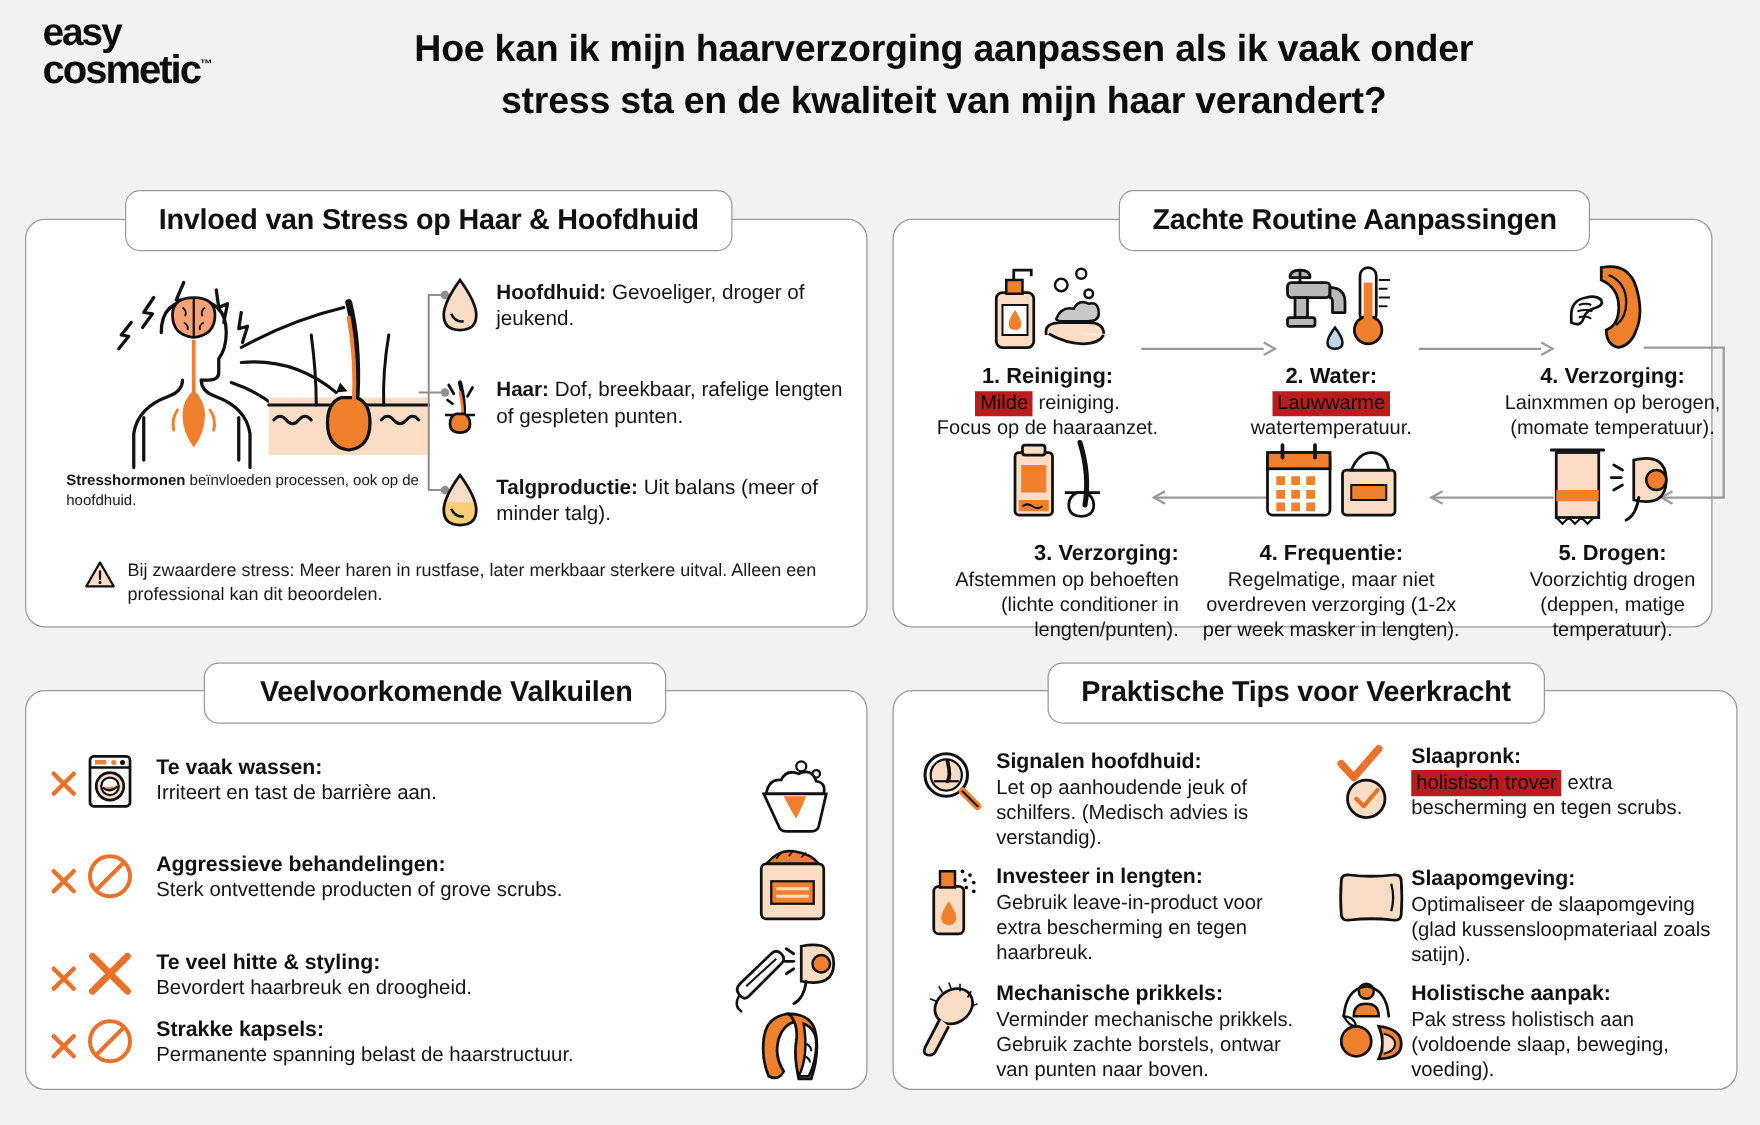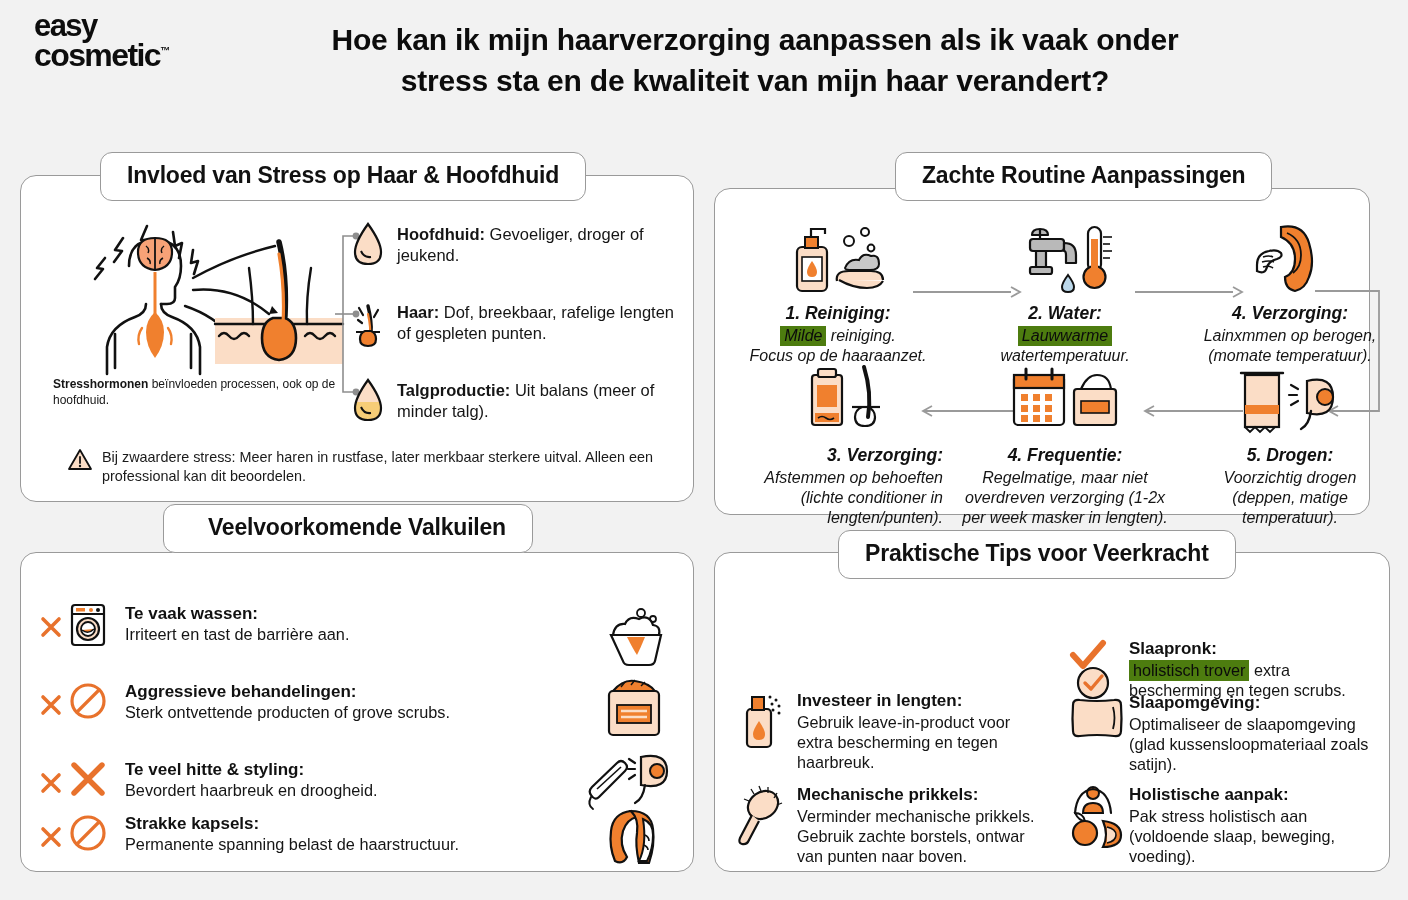--- a/index.html
+++ b/index.html
@@ -34,24 +34,24 @@
   .panel-title {
     position: absolute; background: #ffffff;
     border: 1.4px solid #9a9a9a; border-radius: 12px;
     font-size: 23px; font-weight: 700; color: #111;
     padding: 9px 26px 11px; white-space: nowrap; z-index: 5;
     letter-spacing: -0.2px;
   }
 
   #panel-stress { left: 20px; top: 175px; width: 674px; height: 327px; }
   #title-stress { left: 100px; top: 152px; }
-  #panel-routine { left: 714px; top: 188px; width: 656px; height: 327px; font-style: italic; }
+  #panel-routine { left: 714px; top: 175px; width: 656px; height: 327px; }
   #title-routine { left: 855px; top: 152px; margin-left: 40px; }
   #panel-pitfalls { left: 20px; top: 552px; width: 674px; height: 320px; }
-  #title-pitfalls { left: 163px; top: 504px; padding-left: 44px; }
+  #title-pitfalls { left: 163px; top: 530px; padding-left: 44px; }
   #panel-tips { left: 714px; top: 552px; width: 676px; height: 320px; }
   #title-tips { left: 838px; top: 530px; }
 
   
   .p1-art { position: absolute; left: 22px; top: 30px; width: 300px; height: 170px; }
   .p1-caption {
     position: absolute; left: 32px; top: 200px; width: 290px;
     font-size: 12px; line-height: 1.35; color: #151515;
   }
   .p1-caption b { font-weight: 700; }
@@ -68,21 +68,21 @@
     position: absolute; left: 46px; top: 272px; width: 600px;
     display: flex; align-items: flex-start; gap: 9px;
   }
   .p1-note .tx { font-size: 14.4px; line-height: 1.32; color: #1a1a1a; }
 
   
   .step { position: absolute; width: 210px; text-align: center; }
   .step .icon-wrap { height: 78px; display: flex; align-items: flex-end; justify-content: center; }
   .step .st-title { font-size: 17.5px; font-weight: 700; color: #111; margin-top: 8px; }
   .step .st-body { font-size: 16px; line-height: 1.25; color: #151515; margin-top: 2px; }
-  .hl { background: #4d7c0f; padding: 1px 4px 2px; color: #0b0b0b; }
+  .hl { background: #b91c1c; padding: 1px 4px 2px; color: #0b0b0b; }
 
   #step1 { left: 18px; top: 28px; }
   #step2 { left: 245px; top: 28px; }
   #step3 { left: 470px; top: 28px; }
   #step4 { left: 18px; top: 170px; text-align: right; }
   #step5 { left: 245px; top: 170px; }
   #step6 { left: 470px; top: 170px; }
 
   .arrow-h { position: absolute; }
 
@@ -537,20 +537,36 @@
         <path d="M34 6 q-18 2 -20 20 q-2 16 4 30 q8 4 12 -4 q-8 -12 -4 -26 q4 -12 14 -14 z" fill="#f0802e" stroke="#111" stroke-width="2.2"></path>
         <path d="M34 6 q20 0 22 18 q2 16 -4 34 l-10 0 q-4 -18 -2 -30 q2 -14 -6 -22 z" fill="#f0802e" stroke="#111" stroke-width="2.2"></path>
         <path d="M46 14 q10 4 10 16 q0 14 -6 26 l-8 0 q8 -16 4 -42 z" fill="#fff" stroke="#111" stroke-width="2"></path>
         <path d="M48 30 q4 2 4 6 M47 40 q4 2 4 5" fill="none" stroke="#111" stroke-width="1.6"></path>
       </svg>
     </div>
   </div>
 
   <div class="panel" id="panel-tips">
 
+    <div class="tip" style="left:20px; top:46px;">
+      <div class="ic">
+        <svg width="52" height="52" viewBox="0 0 52 52">
+          <circle cx="22" cy="21" r="17" fill="#fff" stroke="#111" stroke-width="2.4"></circle>
+          <circle cx="22" cy="21" r="12.5" fill="#fbddc6" stroke="#111" stroke-width="1.8"></circle>
+          <path d="M12 26 L32 26" stroke="#111" stroke-width="1.8"></path>
+          <path d="M23 10 q3 12 0 16" fill="none" stroke="#111" stroke-width="3" stroke-linecap="round"></path>
+          <path d="M35 34 q6 6 12 12" stroke="#f0802e" stroke-width="6" stroke-linecap="round"></path>
+          <path d="M35 34 q6 6 12 12" fill="none" stroke="#111" stroke-width="1.6" stroke-linecap="round"></path>
+        </svg>
+      </div>
+      <div class="tx">
+        <div class="h">Signalen hoofdhuid:</div>
+        <div class="b">Let op aanhoudende jeuk of schilfers. (Medisch advies is verstandig).</div>
+      </div>
+    </div>
 
     <div class="tip" style="left:20px; top:138px;">
       <div class="ic">
         <svg width="52" height="58" viewBox="0 0 52 58">
           <rect x="12" y="18" width="24" height="38" rx="4" fill="#fbddc6" stroke="#111" stroke-width="2.2"></rect>
           <rect x="17" y="6" width="12" height="13" fill="#f0802e" stroke="#111" stroke-width="2"></rect>
           <path d="M24 30 q-6 9 -6 13 q0 6 6 6 q6 0 6 -6 q0 -4 -6 -13 z" fill="#f0802e"></path>
           <g fill="#111">
             <circle cx="35" cy="6" r="1.5"></circle>
               <circle cx="41" cy="9" r="1.5"></circle>
@@ -581,21 +597,21 @@
           </g>
           <path d="M17 30 L5 53 q-2 5 2 6 q5 1 7 -4 L24 36" fill="#fbddc6" stroke="#111" stroke-width="2.2"></path>
         </svg>
       </div>
       <div class="tx">
         <div class="h">Mechanische prikkels:</div>
         <div class="b">Verminder mechanische prikkels. Gebruik zachte borstels, ontwar van punten naar boven.</div>
       </div>
     </div>
 
-    <div class="tip" style="left:352px; top:42px;margin-top:44px;">
+    <div class="tip" style="left:352px; top:42px;">
       <div class="ic">
         <svg width="56" height="64" viewBox="0 0 56 64">
           <path d="M6 16 L16 27 L36 4" fill="none" stroke="#e8722c" stroke-width="6" stroke-linecap="round" stroke-linejoin="round"></path>
           <circle cx="26" cy="44" r="15" fill="#fbddc6" stroke="#111" stroke-width="2.2"></circle>
           <path d="M18 44 L24 50 L35 37" fill="none" stroke="#e8722c" stroke-width="3.4" stroke-linecap="round" stroke-linejoin="round"></path>
         </svg>
       </div>
       <div class="tx">
         <div class="h">Slaapronk:</div>
         <div class="b"><span class="hl">holistisch trover</span><span> extra bescherming en tegen scrubs.</span></div>

